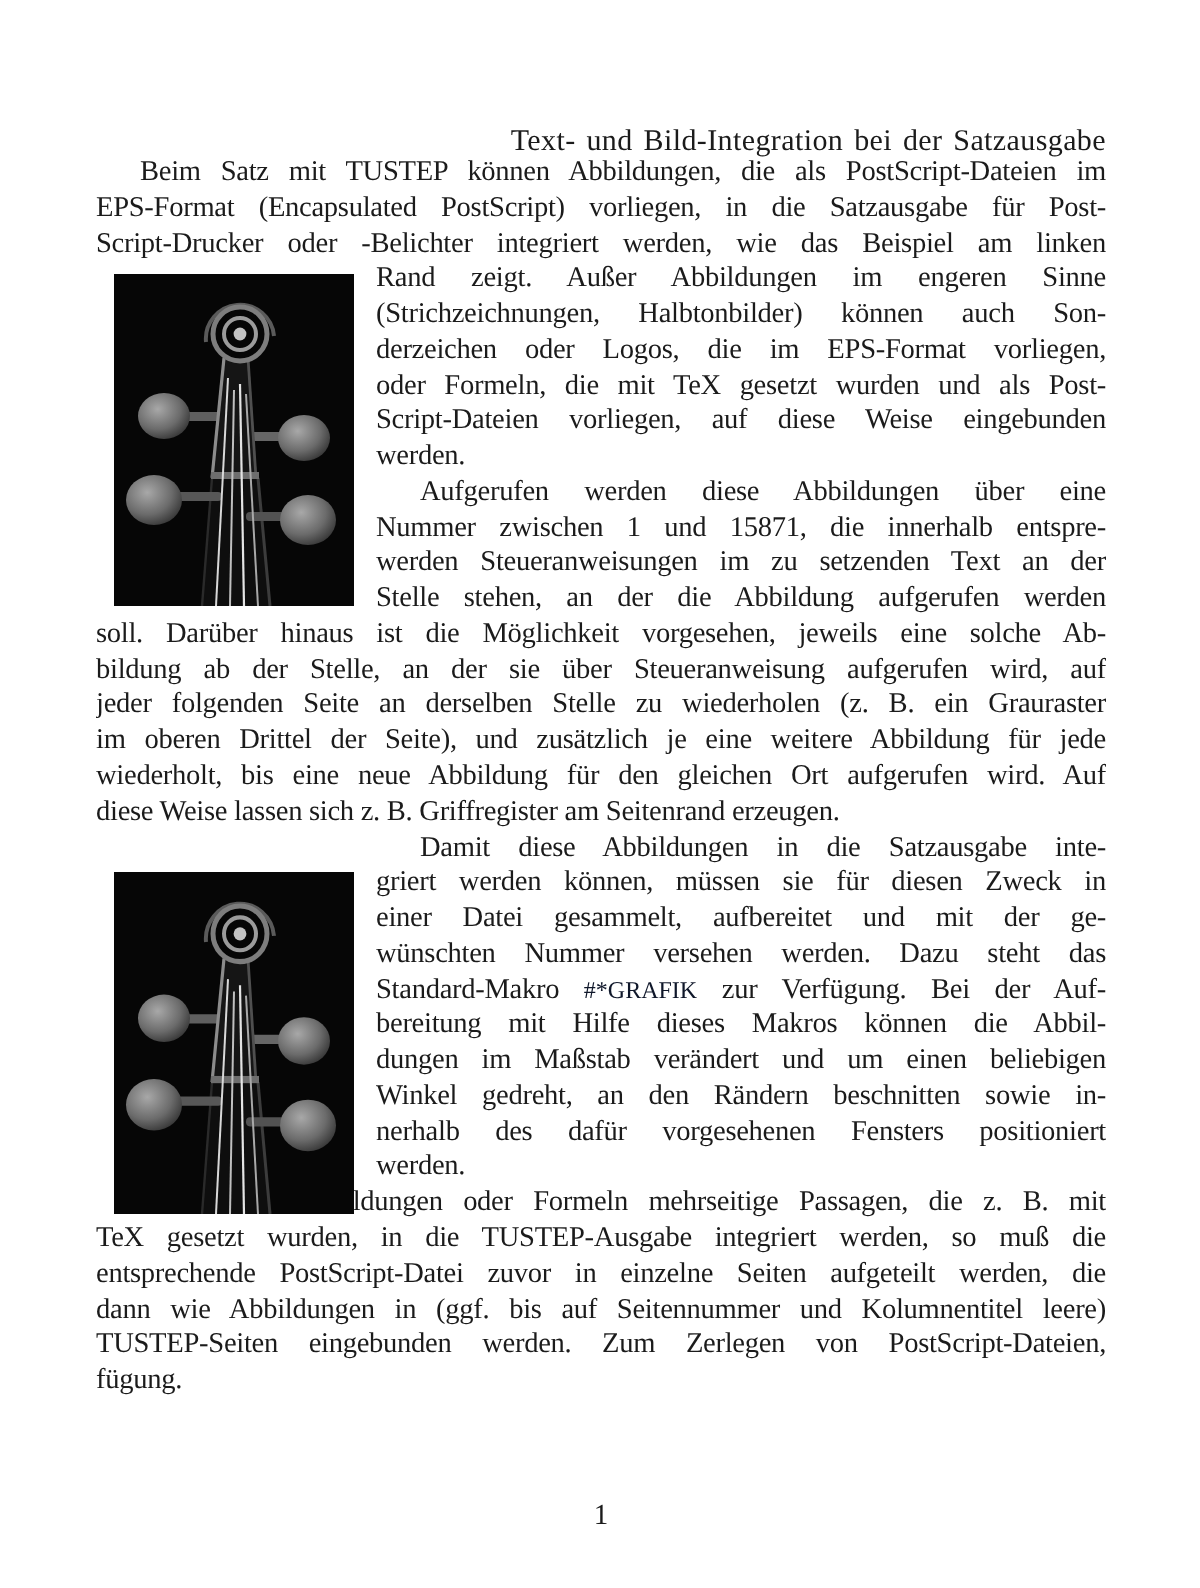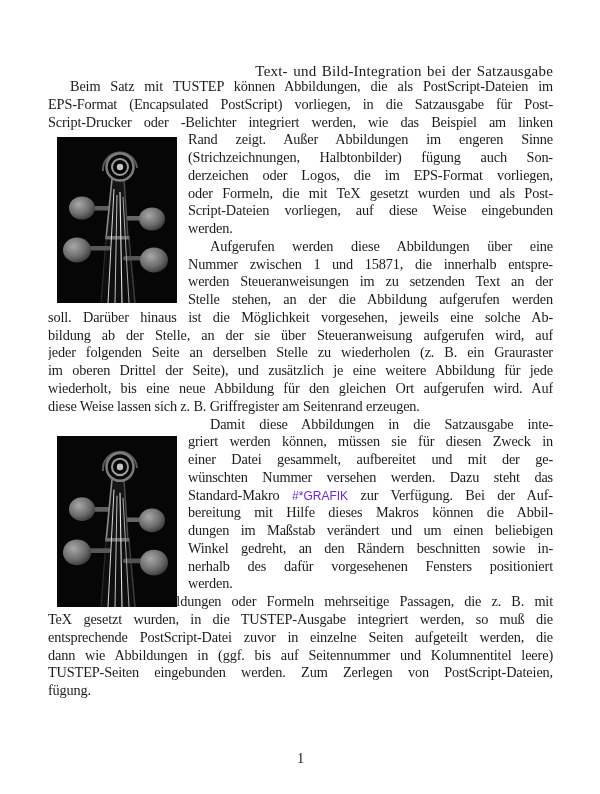--- a/index.html
+++ b/index.html
@@ -37,24 +37,24 @@
     text-align-last: justify;
     -moz-text-align-last: justify;
     line-height: 17.78px;
     height: 17.78px;
     overflow: hidden;
   }
   .line.narrow { margin-left: 140px; }
   .line.indent { text-indent: 22px; }
   .line.last { text-align-last: left; -moz-text-align-last: left; }
   .mono {
-    font-family: Liberation Sans, sans-serif;
+    font-family: Liberation Serif, serif;
     font-size: 12px;
     letter-spacing: 0;
-    color: #6d28d9;
+    color: #0f172a;
   }
   .figure {
     position: absolute;
     left: 57px;
     width: 120px;
     background: #060606;
   }
   .figure-1 { top: 137px; height: 166px; }
   .figure-2 { top: 436px; height: 171px; }
   .figure svg { display: block; width: 100%; height: 100%; }
@@ -116,21 +116,21 @@
 
 <div class="page">
 
   <div class="title">Text- und Bild-Integration bei der Satzausgabe</div>
 
   <div class="body-text">
       <div class="line indent"><span>Beim Satz mit TUSTEP können Abbildungen, die als PostScript-Dateien im</span></div>
       <div class="line"><span>EPS-Format (Encapsulated PostScript) vorliegen, in die Satzausgabe für Post-</span></div>
       <div class="line"><span>Script-Drucker oder -Belichter integriert werden, wie das Beispiel am linken</span></div>
       <div class="line narrow"><span>Rand zeigt. Außer Abbildungen im engeren Sinne</span></div>
-      <div class="line narrow"><span>(Strichzeichnungen, Halbtonbilder) fügung auch Son-</span></div>
+      <div class="line narrow"><span>(Strichzeichnungen, Halbtonbilder) können auch Son-</span></div>
       <div class="line narrow"><span>derzeichen oder Logos, die im EPS-Format vorliegen,</span></div>
       <div class="line narrow"><span>oder Formeln, die mit TeX gesetzt wurden und als Post-</span></div>
       <div class="line narrow"><span>Script-Dateien vorliegen, auf diese Weise eingebunden</span></div>
       <div class="line narrow last"><span>werden.</span></div>
       <div class="line narrow indent"><span>Aufgerufen werden diese Abbildungen über eine</span></div>
       <div class="line narrow"><span>Nummer zwischen 1 und 15871, die innerhalb entspre-</span></div>
       <div class="line narrow"><span>werden Steueranweisungen im zu setzenden Text an der</span></div>
       <div class="line narrow"><span>Stelle stehen, an der die Abbildung aufgerufen werden</span></div>
       <div class="line"><span>soll. Darüber hinaus ist die Möglichkeit vorgesehen, jeweils eine solche Ab-</span></div>
       <div class="line"><span>bildung ab der Stelle, an der sie über Steueranweisung aufgerufen wird, auf</span></div>

